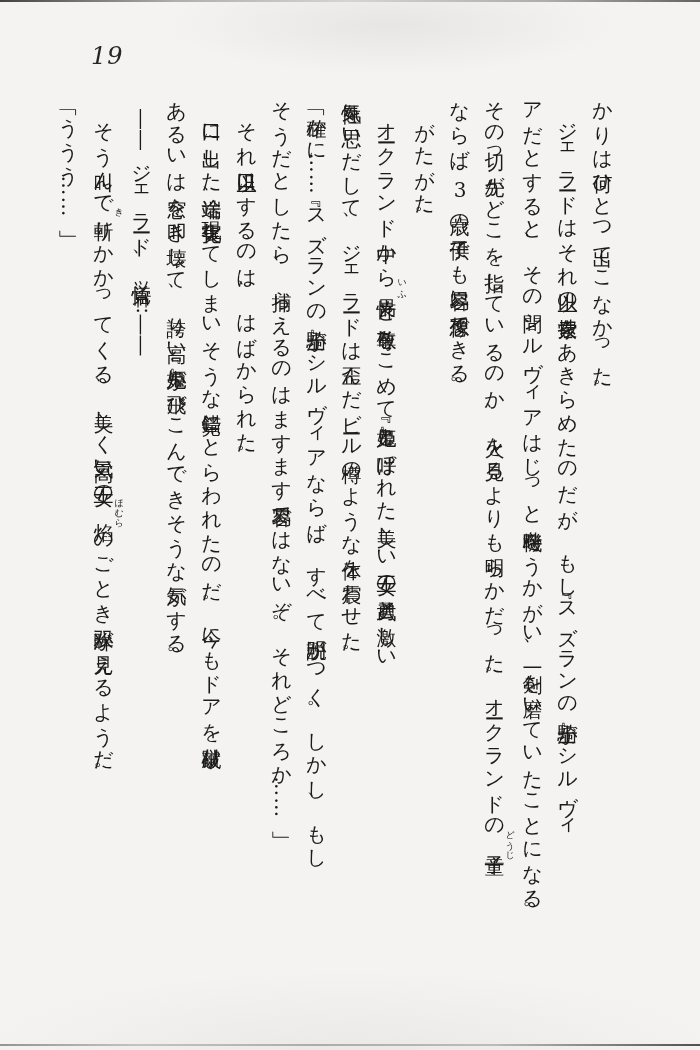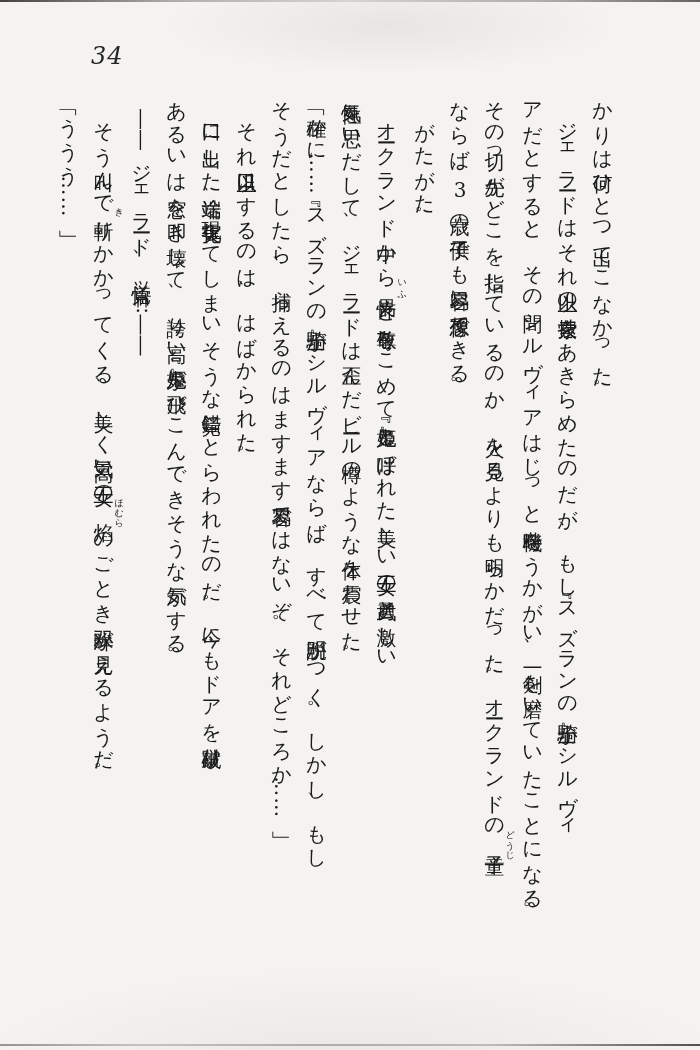--- a/index.html
+++ b/index.html
@@ -82,21 +82,21 @@
     color: #1b1b1b;
     font-family: "DejaVu Serif", "Liberation Serif", serif;
   }
 </style>
 </head>
 <body>
 
 <div class="page" style="--ink: #1b1b1b;">
   <div class="edge-top"></div>
   <div class="edge-bottom"></div>
-  <div class="page-number">34</div>
+  <div class="page-number">19</div>
   <div class="text-block">
       <p class="col">かりは何ひとつ出てこなかった。</p>
       <p class="col indent-1">ジェラードはそれ以上の捜索をあきらめたのだが、もし『スズランの騎士』がシルヴィ</p>
       <p class="col">アだとすると、その間シルヴィアはじっと時機をうかがい、一剣を磨いていたことになる。</p>
       <p class="col">その切っ先がどこを指しているのか、火を見るよりも明らかだった。オークランドの<ruby>童子<rt>どうじ</rt></ruby></p>
       <p class="col">ならば、<span class="tcy">3</span>歳の子供でも容易に想像できる。</p>
       <p class="col indent-1">がたがた。</p>
       <p class="col indent-1">オークランド中から<ruby>畏怖<rt>いふ</rt></ruby>と尊敬をこめて『鬼姫』と呼ばれた美しい王女の武勇と激しい</p>
       <p class="col">気性を思いだして、ジェラードは歪んだビール樽のような体を震わせた。</p>
       <p class="col indent-b">「確かに……『スズランの騎士』がシルヴィアならば、すべて説明がつく。しかし、もし</p>

